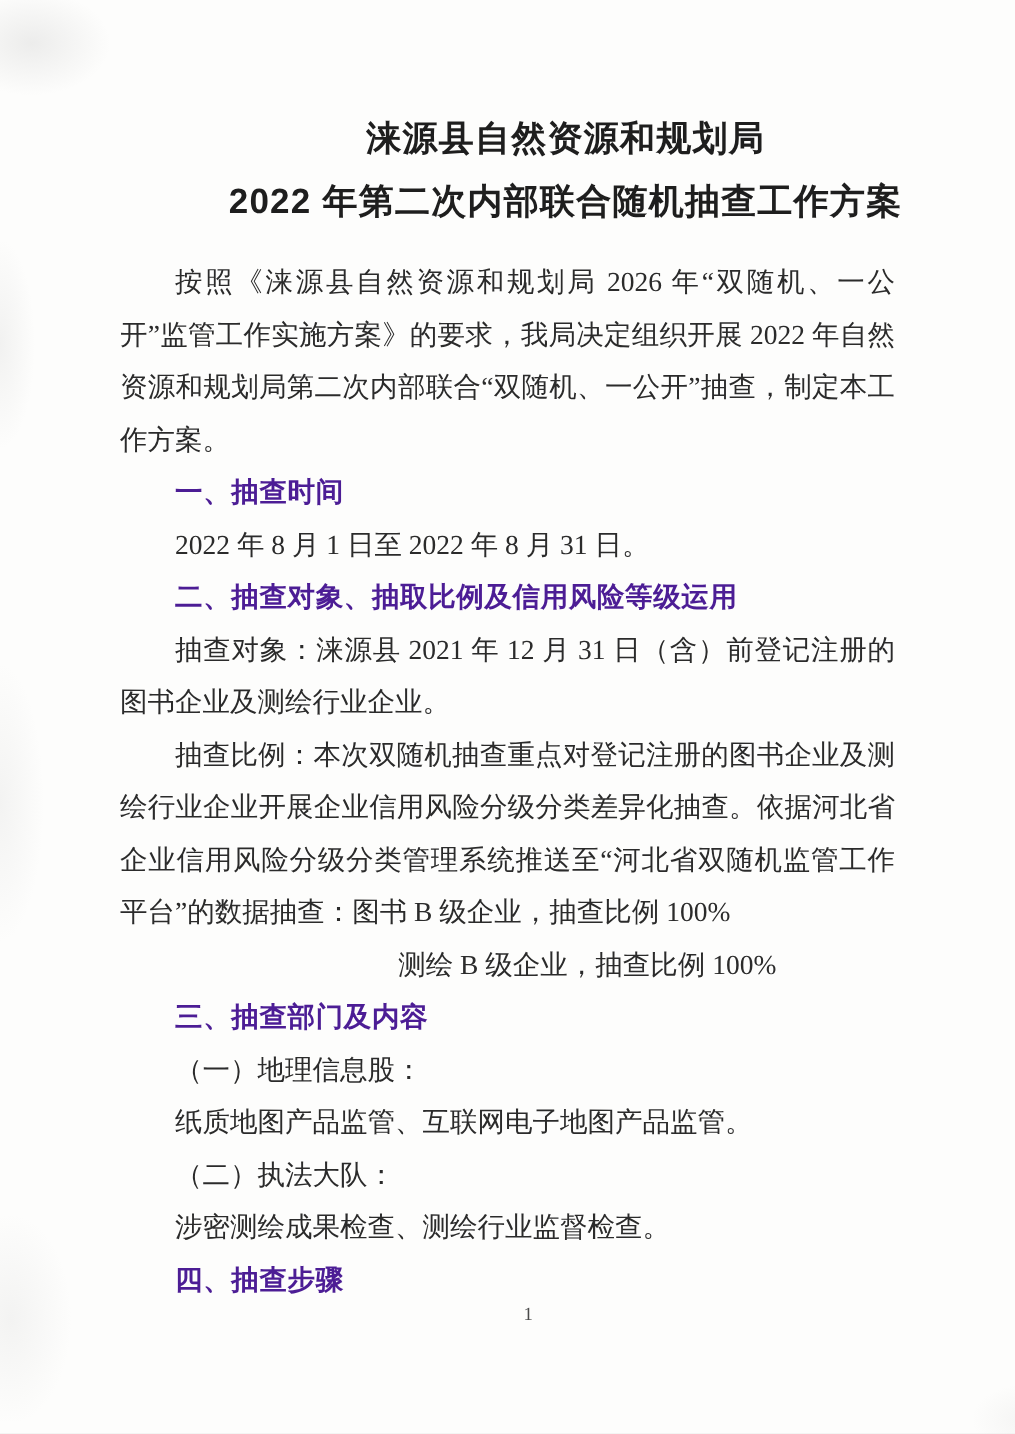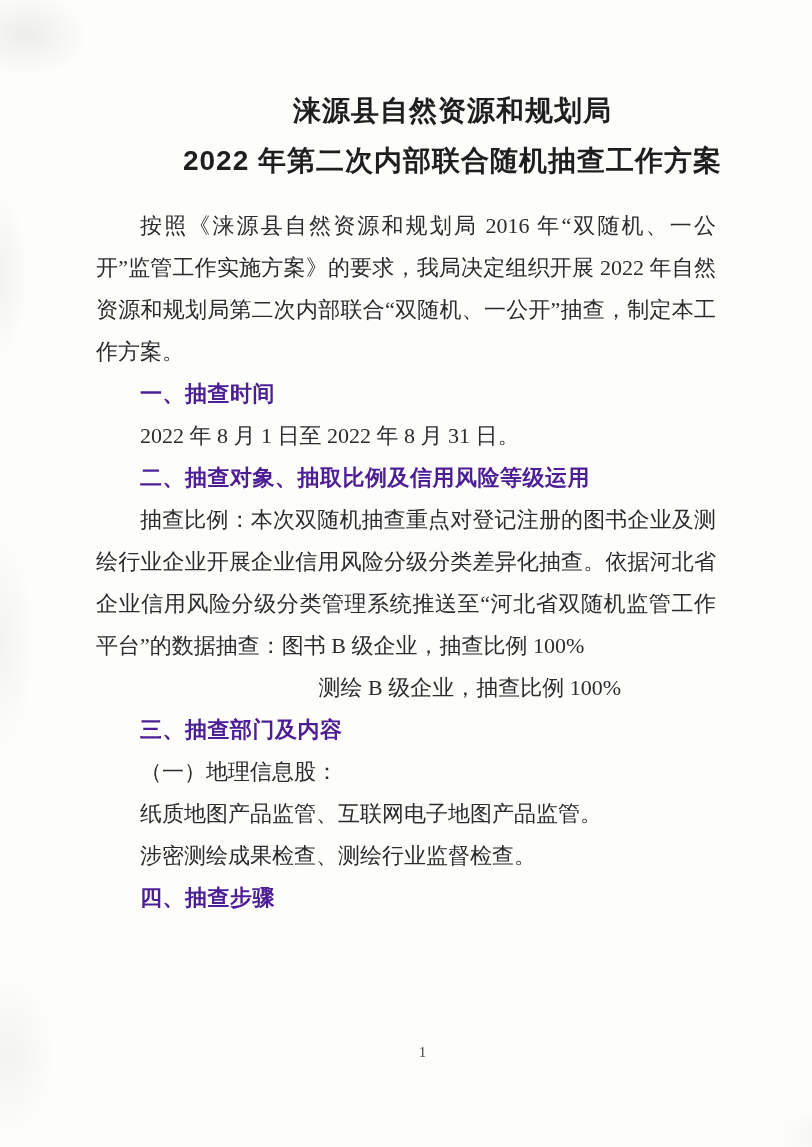--- a/index.html
+++ b/index.html
@@ -90,32 +90,34 @@
 
   <div class="scan-noise"></div>
 
   <div class="title-block">
     <div>涞源县自然资源和规划局</div>
     <div>2022 年第二次内部联合随机抽查工作方案</div>
   </div>
 
   <div class="doc-body">
 
-    <p class="para">按照《涞源县自然资源和规划局 2016 年“双随机、一公开”监管工作实施方案》的要求，我局决定组织开展 2022 年自然资源和规划局第二次内部联合“双随机、一公开”抽查，制定本工作方案。</p>
+    <p class="para">按照《涞源县自然资源和规划局 2026 年“双随机、一公开”监管工作实施方案》的要求，我局决定组织开展 2022 年自然资源和规划局第二次内部联合“双随机、一公开”抽查，制定本工作方案。</p>
 
     <p class="heading">一、抽查时间</p>
     <p class="para">2022 年 8 月 1 日至 2022 年 8 月 31 日。</p>
 
     <p class="heading">二、抽查对象、抽取比例及信用风险等级运用</p>
+    <p class="para">抽查对象：涞源县 2021 年 12 月 31 日（含）前登记注册的图书企业及测绘行业企业。</p>
     <p class="para">抽查比例：本次双随机抽查重点对登记注册的图书企业及测绘行业企业开展企业信用风险分级分类差异化抽查。依据河北省企业信用风险分级分类管理系统推送至“河北省双随机监管工作平台”的数据抽查：图书 B 级企业，抽查比例 100%</p>
     <p class="para-hang">测绘 B 级企业，抽查比例 100%</p>
 
     <p class="heading">三、抽查部门及内容</p>
     <p class="para">（一）地理信息股：</p>
     <p class="para">纸质地图产品监管、互联网电子地图产品监管。</p>
+    <p class="para">（二）执法大队：</p>
     <p class="para">涉密测绘成果检查、测绘行业监督检查。</p>
 
     <p class="heading">四、抽查步骤</p>
 
   </div>
 
   <div class="page-number">1</div>
 
 </div>
 

